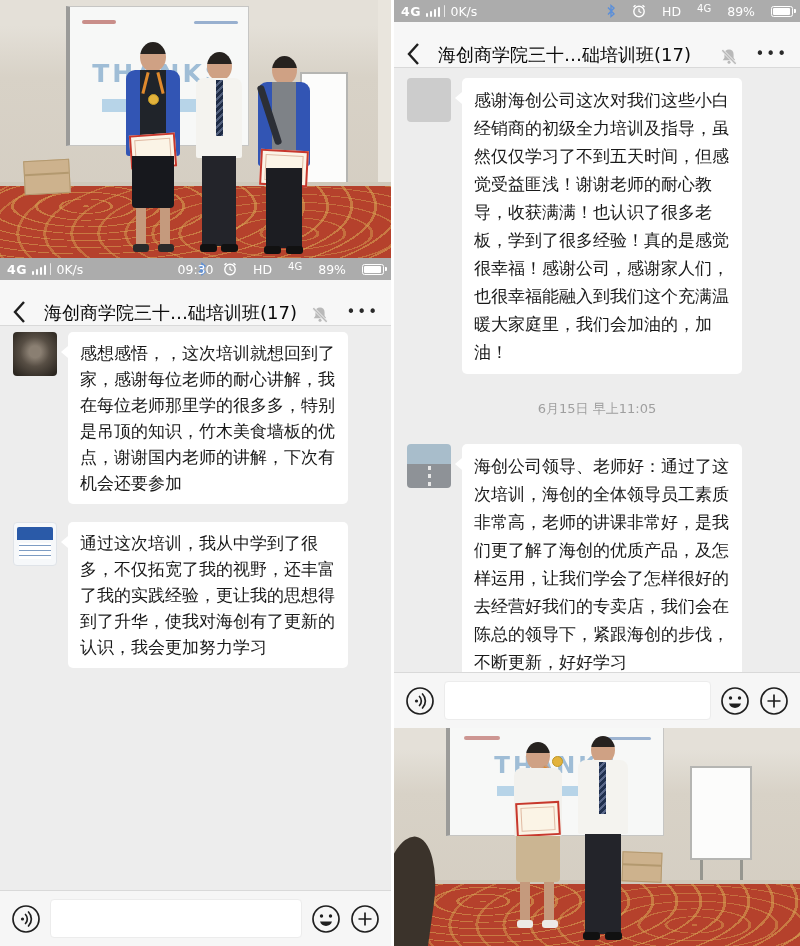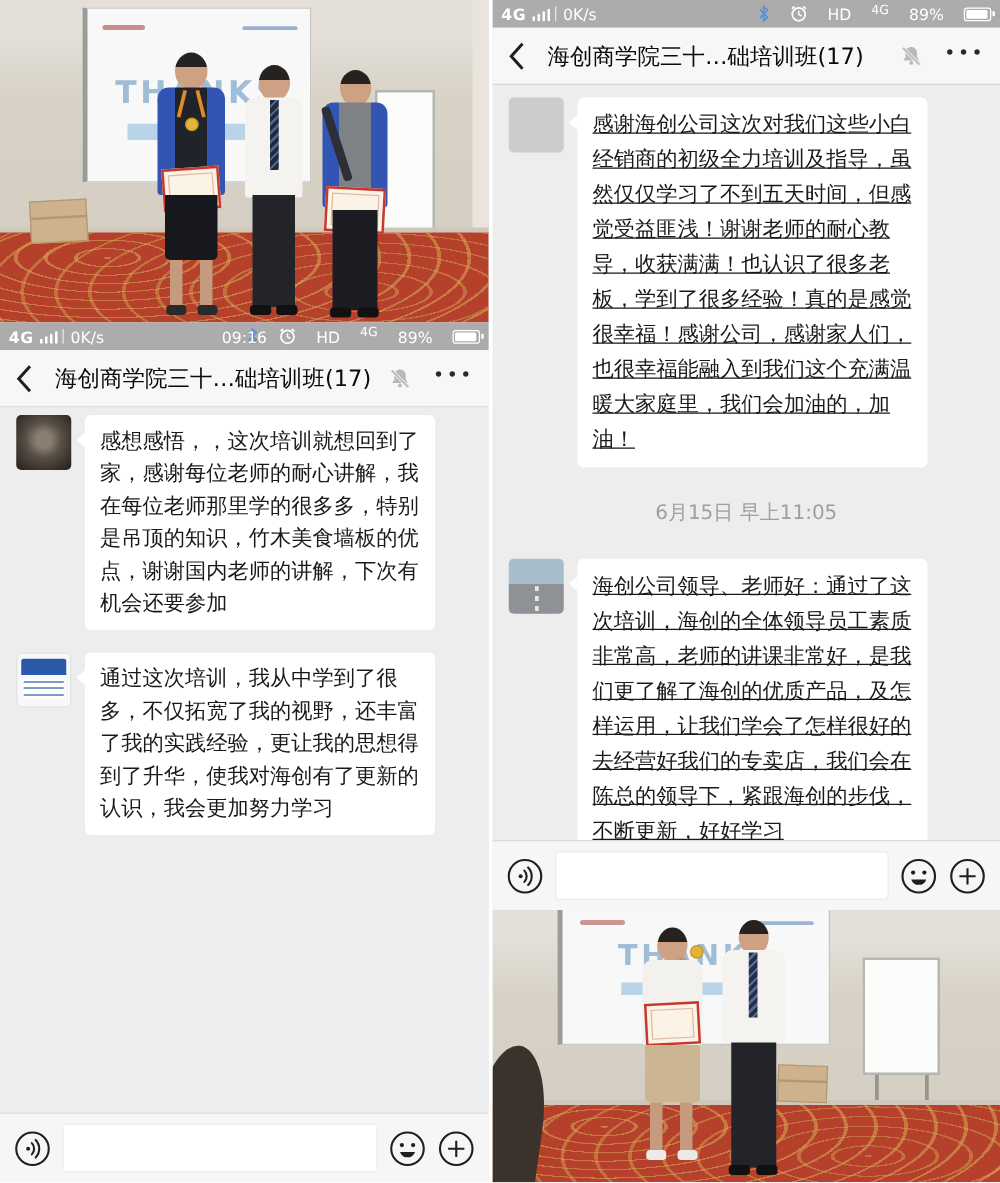--- a/index.html
+++ b/index.html
@@ -22,38 +22,38 @@
   .sig .sep{height:12px;width:1.5px;background:#e8e8e8;margin-left:2px;}
   .sb-time{position:absolute;left:0;right:0;text-align:center;pointer-events:none;}
   .sb-right{margin-left:auto;display:flex;align-items:center;gap:16px;}
   .sb-right .net2{font-size:10px;vertical-align:super;position:relative;top:-3px;}
   .batt{position:relative;width:22px;height:11px;border:1.5px solid #fff;border-radius:2.5px;display:inline-block;}
   .batt::before{content:"";position:absolute;left:1px;top:1px;bottom:1px;width:85%;background:#fff;border-radius:1px;}
   .batt::after{content:"";position:absolute;right:-4px;top:2.5px;width:2.5px;height:4px;background:#fff;border-radius:0 1px 1px 0;}
 
   
   .chat-header{height:46px;flex:none;background:#f7f7f7;border-bottom:1px solid #d9d9d9;
-    display:flex;align-items:center;padding:0 12px;gap:10px;}
+    display:flex;align-items:flex-end;padding:0 12px;gap:10px;}
   .back-btn{width:22px;height:26px;flex:none;display:flex;align-items:center;cursor:pointer;}
   .chat-title{font-size:18px;color:#0a0a0a;white-space:nowrap;overflow:hidden;}
   .hdr-right{margin-left:auto;display:flex;align-items:center;gap:16px;}
   .more-btn{font-size:15px;color:#2a2a2a;letter-spacing:2px;line-height:10px;padding-bottom:6px;cursor:pointer;}
 
   
   .chat-area{flex:1;overflow:hidden;background:#ededed;padding:6px 13px 0 13px;}
   .panel.right .chat-area{padding-top:10px;}
   .msg-row{display:flex;align-items:flex-start;margin-bottom:18px;}
   .avatar{width:44px;height:44px;border-radius:4px;flex:none;background:#ccc;overflow:hidden;}
   .bubble{position:relative;margin-left:11px;background:#fff;border-radius:5px;padding:8px 12px;
     max-width:280px;font-size:17px;color:#191919;word-break:break-all;}
   .panel.left .bubble{line-height:26px;}
-  .panel.right .bubble{line-height:28px;text-decoration:underline;}
+  .panel.right .bubble{line-height:28px;}
   .bubble::before{content:"";position:absolute;left:-7px;top:14px;border-top:6px solid transparent;
     border-bottom:6px solid transparent;border-right:7px solid #fff;}
-  .msg-timestamp{text-align:center;color:#9f9f9f;font-size:16px;margin:26px 0;}
+  .msg-timestamp{text-align:center;color:#9f9f9f;font-size:13px;margin:26px 0;}
 
   
   .av-card{background:
     linear-gradient(#ffffff,#ffffff) 0 0/100% 100%,#fff;}
   .av-card::before{content:"";display:block;margin:4px 3px 0 3px;height:13px;background:#2a5aa8;border-radius:2px 2px 0 0;}
   .av-card::after{content:"";display:block;margin:3px 5px 0 5px;height:16px;
     background:repeating-linear-gradient(#fff 0 2px,#7d9cc3 2px 3.5px,#fff 3.5px 5px);}
   .av-card{border:1px solid #dfe3e8;background:#f6f8fa;}
   .av-room{background:radial-gradient(circle at 50% 45%,#8a7f72 0 18%,#574e44 45%,#2b2620 90%);}
   .av-bench{background:
@@ -164,21 +164,21 @@
         <span class="sb-net">4G</span>
         <span class="sig">
             <i class="b1"></i>
             <i class="b2"></i>
             <i class="b3"></i>
             <i class="b4"></i>
             <i class="sep"></i>
           </span>
         <span>0K/s</span>
       </div>
-      <div class="sb-time">09:16</div>
+      <div class="sb-time">09:30</div>
       <div class="sb-right">
         <svg width="10" height="14" viewBox="0 0 10 14">
           <path d="M2 3.5 L8 10 L5 12.5 L5 1.5 L8 4 L2 10.5" fill="none" stroke="#5b8fd9" stroke-width="1.4"></path>
         </svg>
         <svg width="14" height="14" viewBox="0 0 14 14">
           <circle cx="7" cy="7.5" r="5.2" fill="none" stroke="#fff" stroke-width="1.4"></circle>
           <path d="M7 4.5 V7.5 L9.3 8.8" fill="none" stroke="#fff" stroke-width="1.2"></path>
           <path d="M1.5 3 L3.5 1.2 M12.5 3 L10.5 1.2" stroke="#fff" stroke-width="1.4"></path>
         </svg>
         <span>HD</span>

